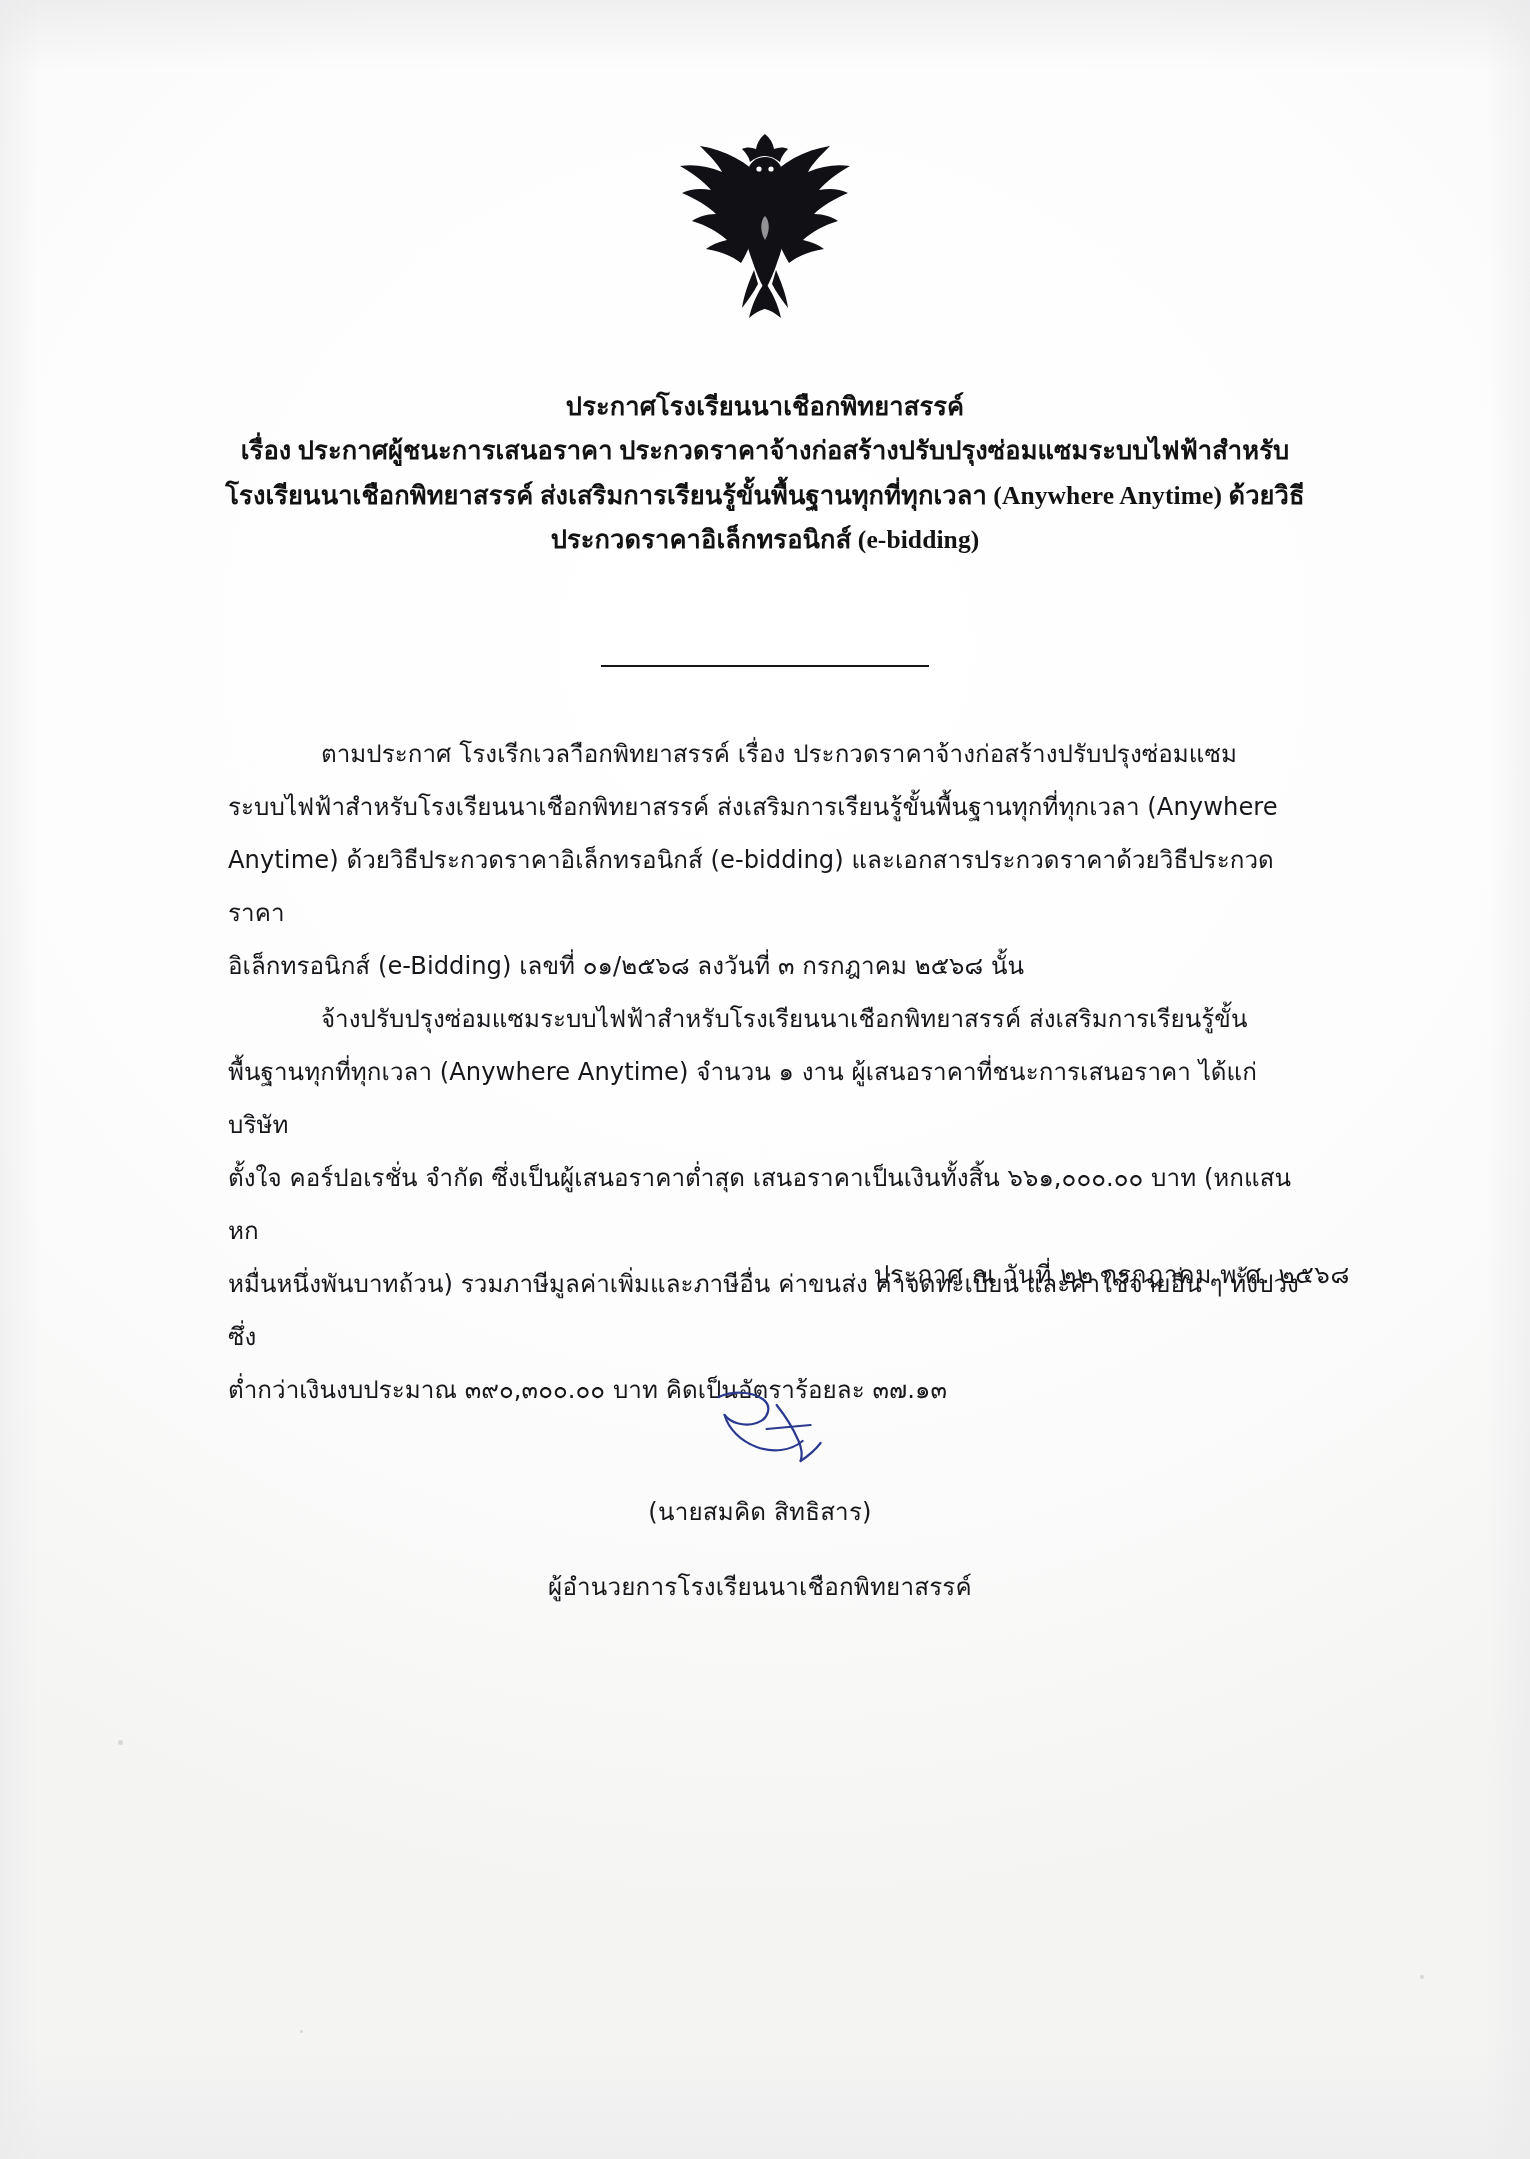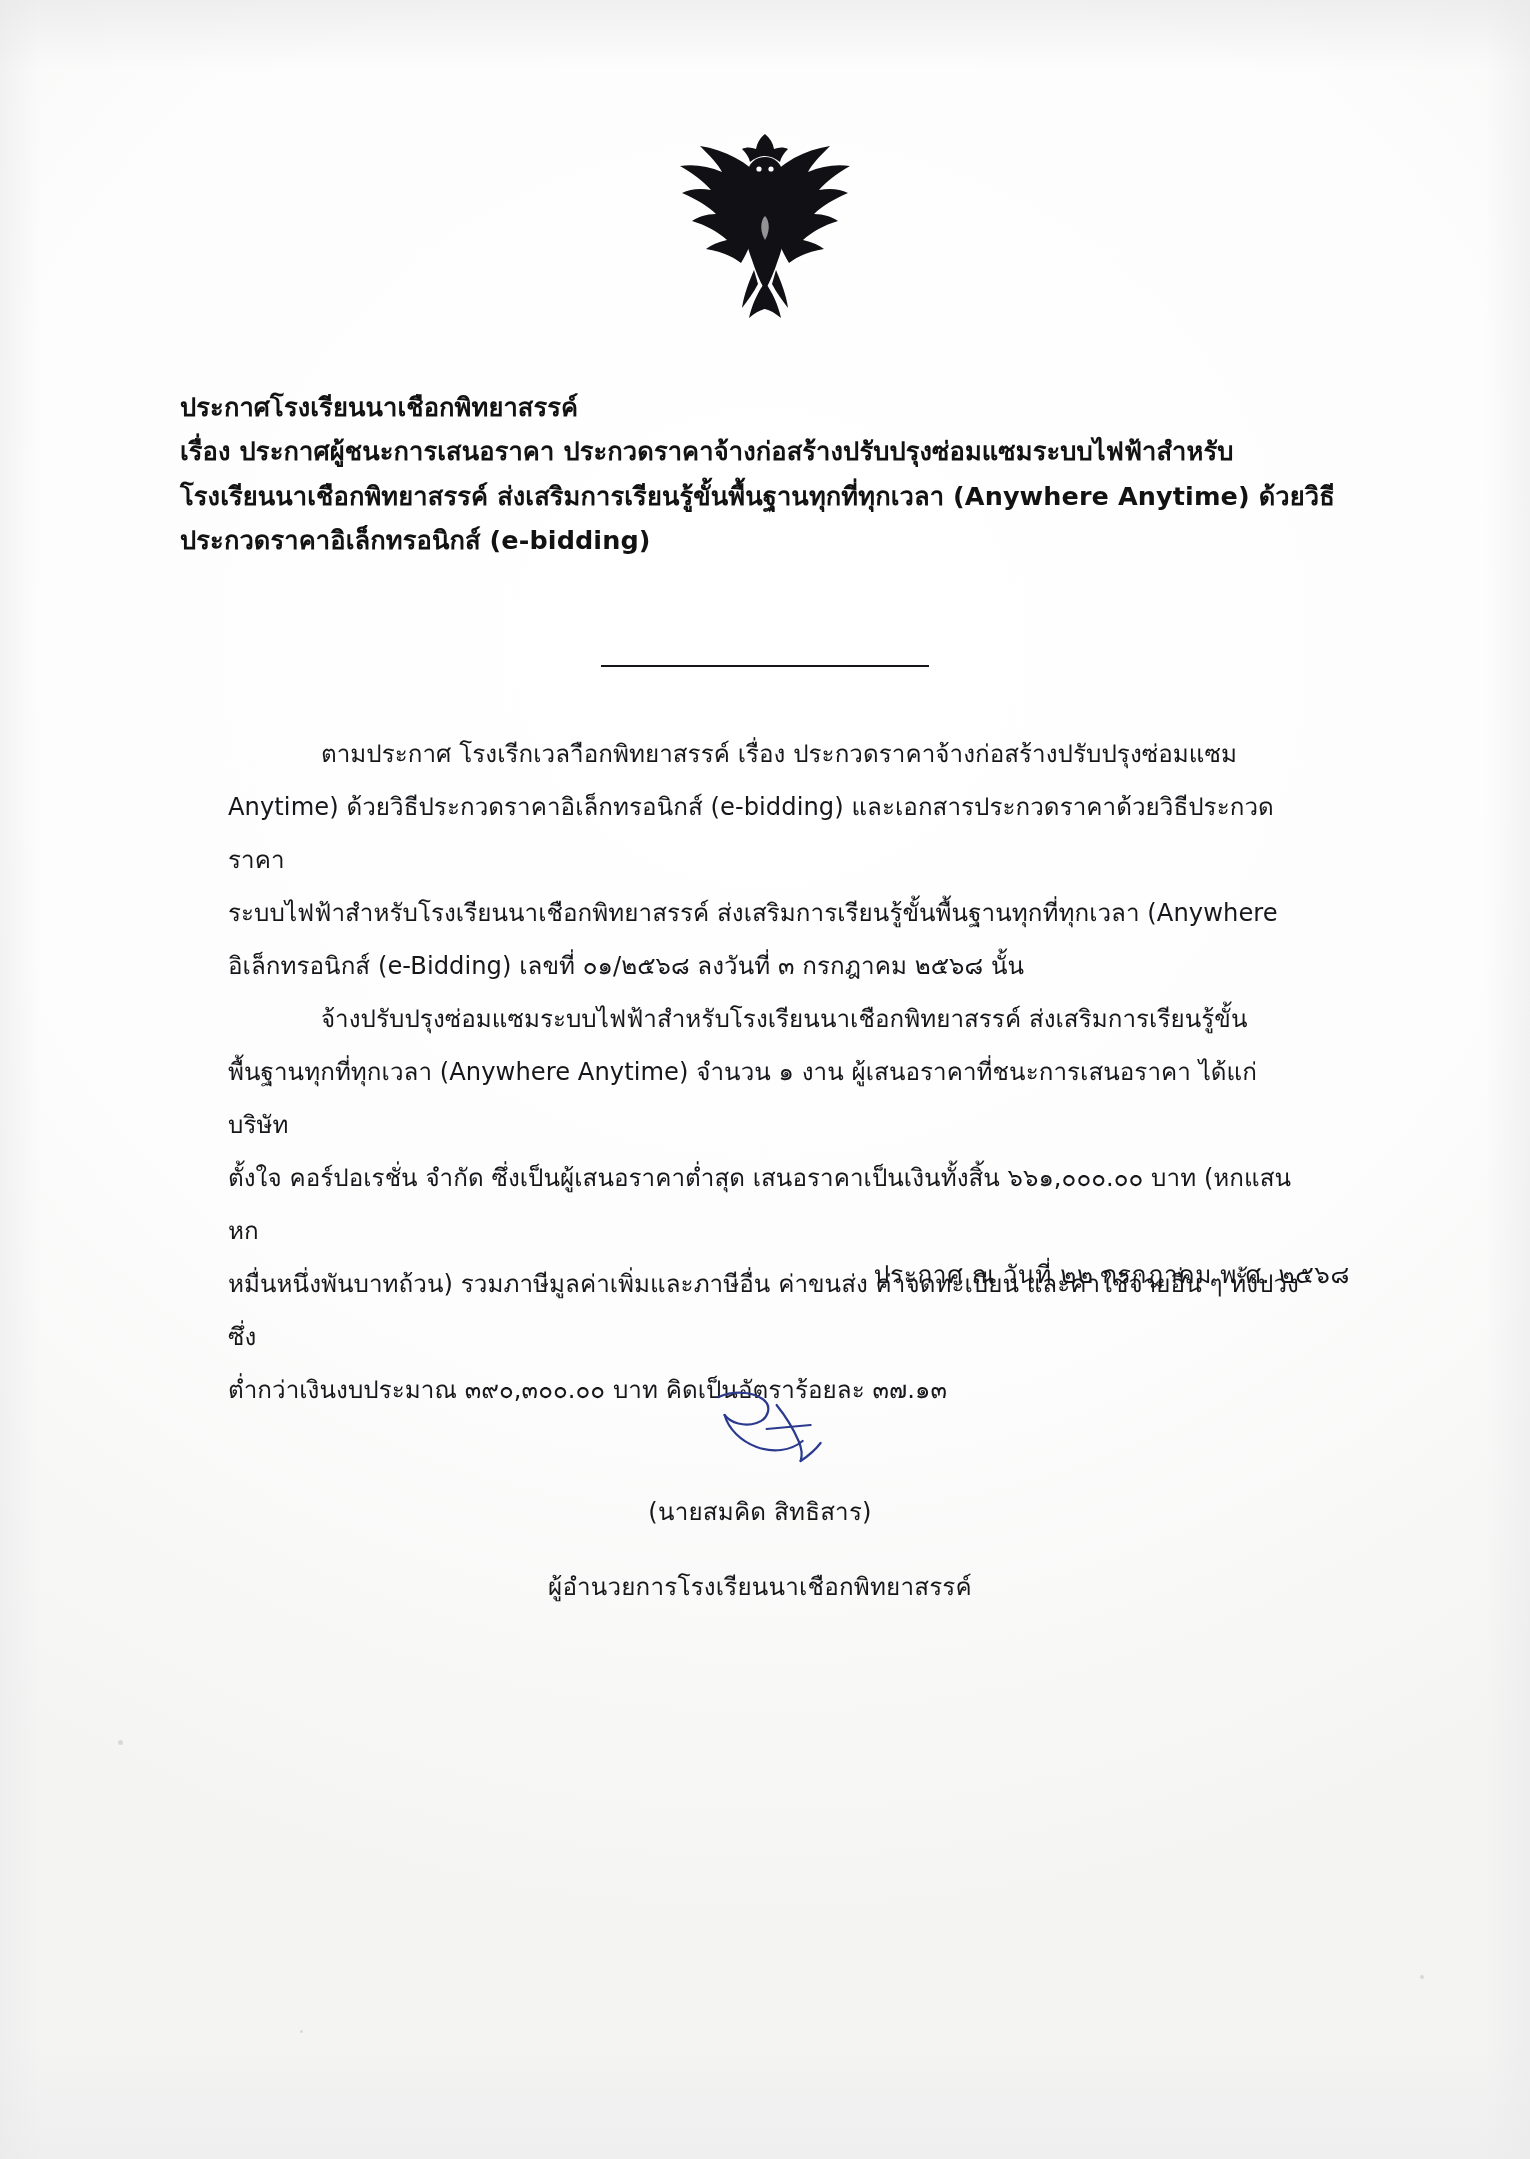--- a/index.html
+++ b/index.html
@@ -63,20 +63,22 @@
     width: 190px;
     height: 215px;
   }
 
   
   .heading-block {
     position: absolute;
     top: 385px;
     left: 180px;
     width: 1170px;
+    text-align: center;
+    font-family: Liberation Serif, serif;
   }
   .heading-line {
     font-size: 25.5px;
     font-weight: 700;
     line-height: 1.74;
     letter-spacing: 0.1px;
     color: #121212;
   }
 
   
@@ -214,22 +216,22 @@
     <div class="heading-line">โรงเรียนนาเชือกพิทยาสรรค์ ส่งเสริมการเรียนรู้ขั้นพื้นฐานทุกที่ทุกเวลา (Anywhere Anytime) ด้วยวิธี</div>
     <div class="heading-line">ประกวดราคาอิเล็กทรอนิกส์ (e-bidding)</div>
   </div>
 
   <div class="divider-wrap">
     <div class="divider"></div>
   </div>
 
   <div class="body-block">
     <div class="body-line">            ตามประกาศ โรงเรีกเวลาือกพิทยาสรรค์ เรื่อง ประกวดราคาจ้างก่อสร้างปรับปรุงซ่อมแซม</div>
+    <div class="body-line">ระบบไฟฟ้าสำหรับโรงเรียนนาเชือกพิทยาสรรค์ ส่งเสริมการเรียนรู้ขั้นพื้นฐานทุกที่ทุกเวลา (Anywhere</div>
     <div class="body-line">Anytime) ด้วยวิธีประกวดราคาอิเล็กทรอนิกส์ (e-bidding) และเอกสารประกวดราคาด้วยวิธีประกวดราคา</div>
-    <div class="body-line">ระบบไฟฟ้าสำหรับโรงเรียนนาเชือกพิทยาสรรค์ ส่งเสริมการเรียนรู้ขั้นพื้นฐานทุกที่ทุกเวลา (Anywhere</div>
     <div class="body-line">อิเล็กทรอนิกส์ (e-Bidding) เลขที่ ๐๑/๒๕๖๘ ลงวันที่ ๓ กรกฎาคม ๒๕๖๘ นั้น</div>
     <div class="body-line">            จ้างปรับปรุงซ่อมแซมระบบไฟฟ้าสำหรับโรงเรียนนาเชือกพิทยาสรรค์ ส่งเสริมการเรียนรู้ขั้น</div>
     <div class="body-line">พื้นฐานทุกที่ทุกเวลา (Anywhere Anytime) จำนวน ๑ งาน ผู้เสนอราคาที่ชนะการเสนอราคา ได้แก่ บริษัท</div>
     <div class="body-line">ตั้งใจ คอร์ปอเรชั่น จำกัด ซึ่งเป็นผู้เสนอราคาต่ำสุด เสนอราคาเป็นเงินทั้งสิ้น ๖๖๑,๐๐๐.๐๐ บาท (หกแสนหก</div>
     <div class="body-line">หมื่นหนึ่งพันบาทถ้วน) รวมภาษีมูลค่าเพิ่มและภาษีอื่น ค่าขนส่ง ค่าจดทะเบียน และค่าใช้จ่ายอื่น ๆ ทั้งปวง ซึ่ง</div>
     <div class="body-line">ต่ำกว่าเงินงบประมาณ ๓๙๐,๓๐๐.๐๐ บาท คิดเป็นอัตราร้อยละ ๓๗.๑๓</div>
   </div>
 
   <div class="date-line">ประกาศ  ณ  วันที่ ๒๒  กรกฎาคม  พ.ศ. ๒๕๖๘</div>
 

